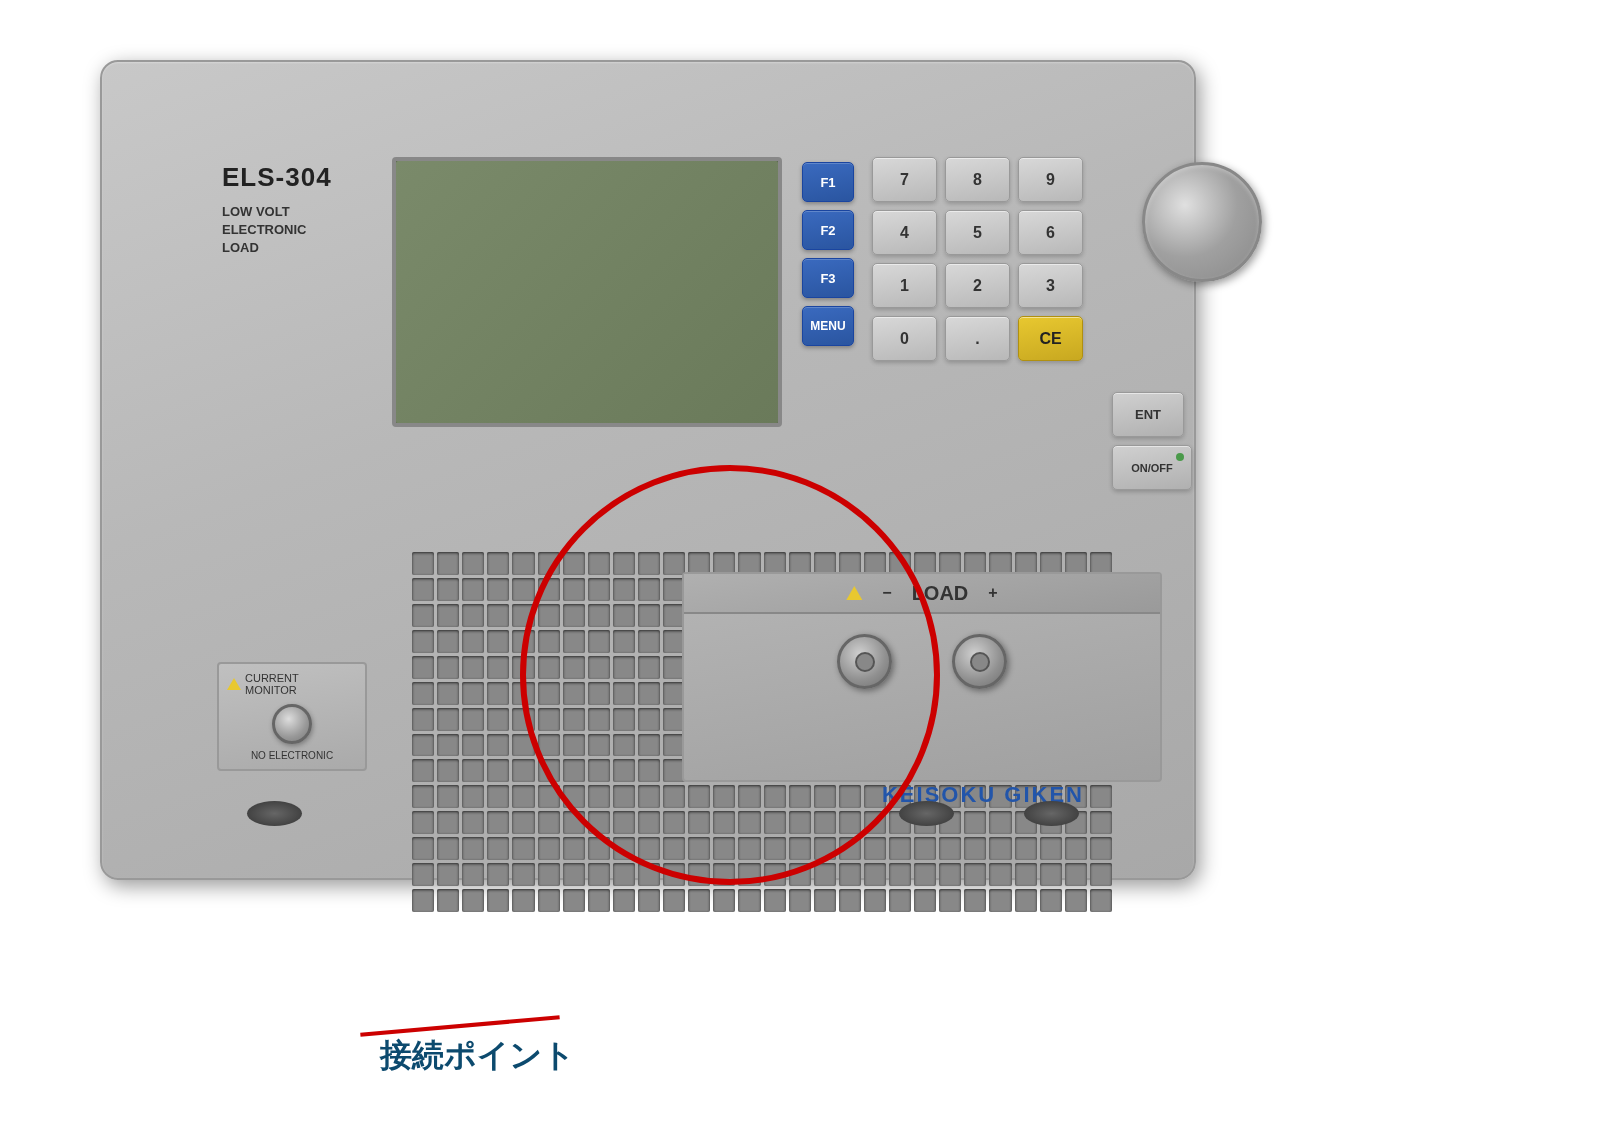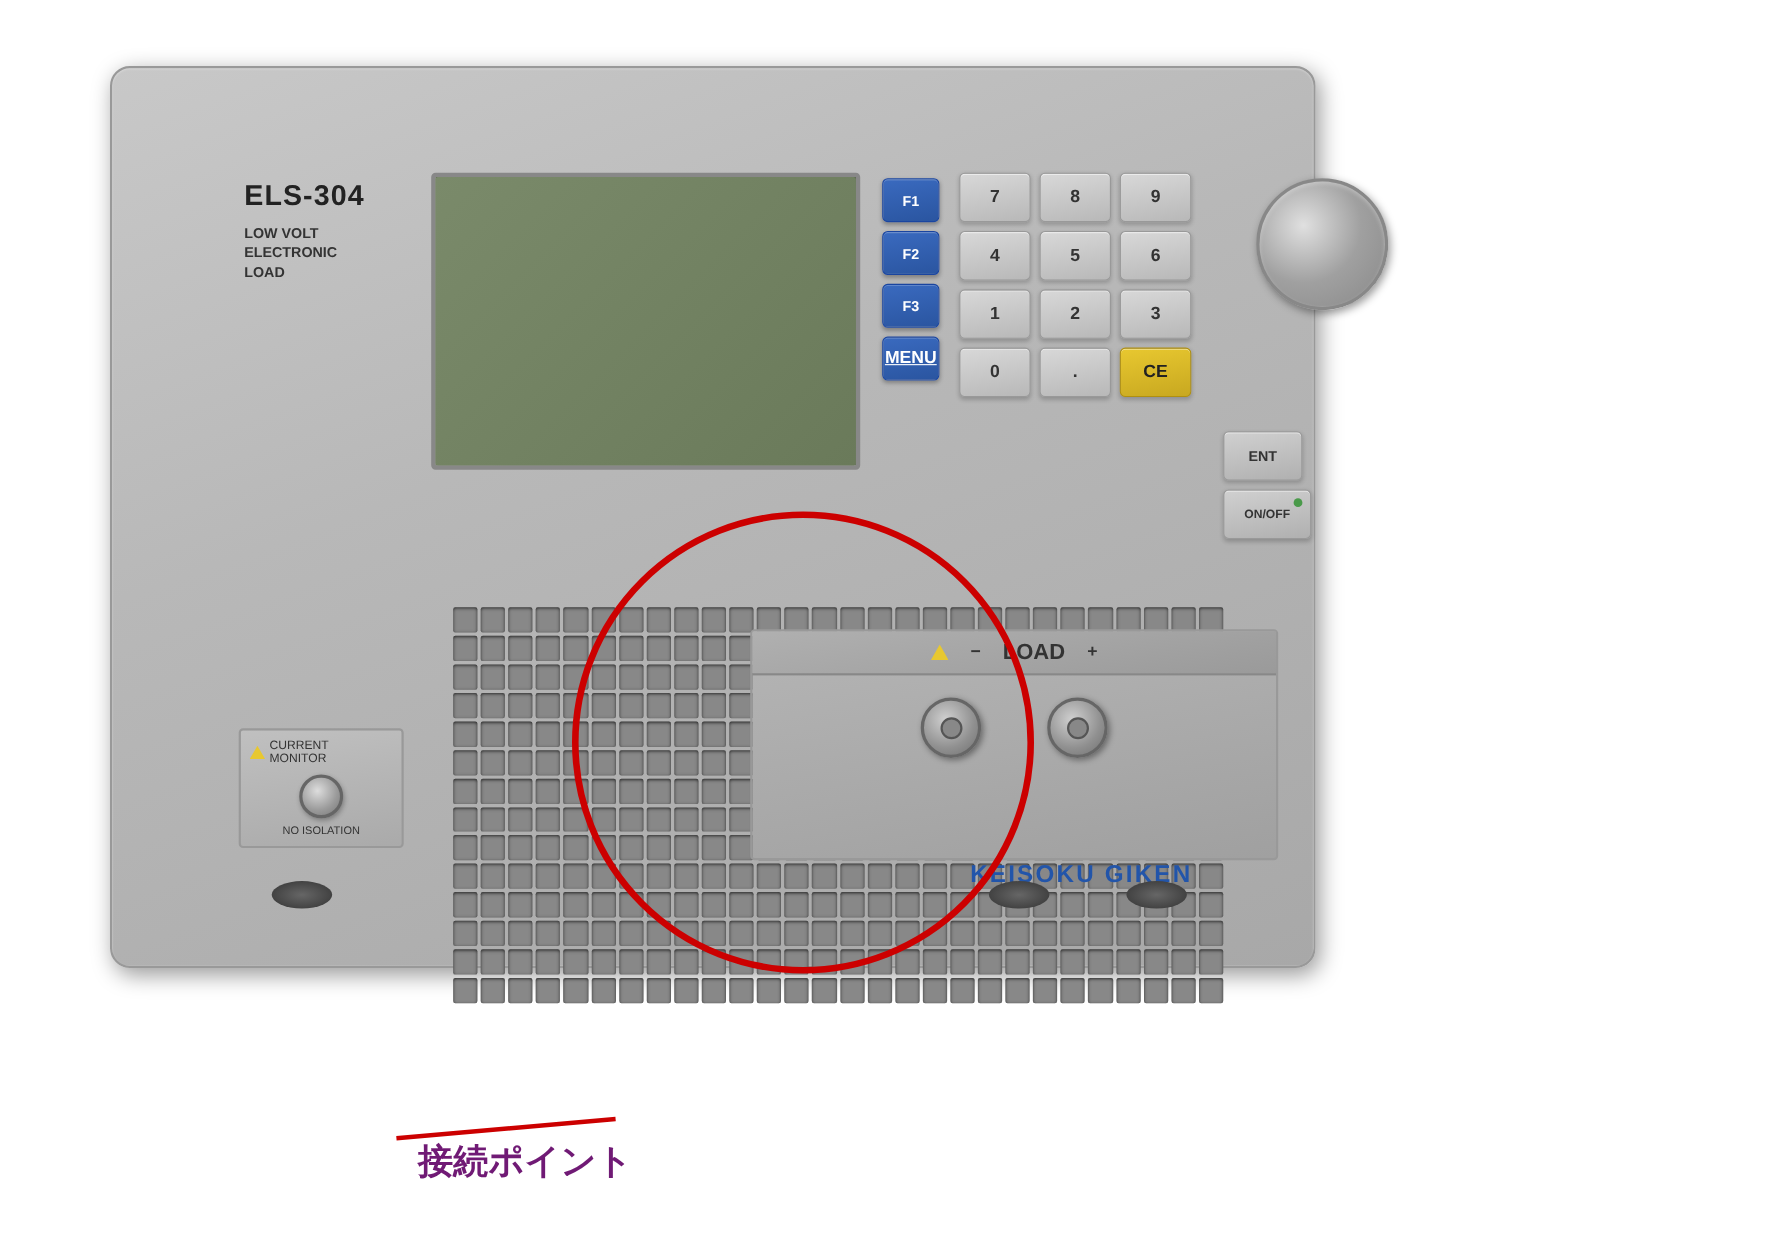--- a/index.html
+++ b/index.html
@@ -187,23 +187,22 @@
     .key-yellow {
       background: linear-gradient(170deg, #e8c830, #c8a820);
       border: 1px solid #b09010;
       color: #222;
     }
 
     .key-menu {
       background: linear-gradient(170deg, #3a6abf, #2a55a0);
       border: 1px solid #1a45a0;
       color: white;
-      font-size: 16px;
+      font-size: 12px;
       font-weight: bold;
-      text-decoration: underline;
     }
 
     .key-ent {
       background: linear-gradient(170deg, #d0d0d0, #b0b0b0);
       border: 1px solid #999;
       color: #333;
     }
 
     .key-onoff {
       background: linear-gradient(170deg, #d0d0d0, #b0b0b0);
@@ -416,21 +415,21 @@
 
 
 
     <div class="current-monitor-area">
       <div class="current-monitor-box">
         <div class="trig-label">
           <span class="warning-triangle"></span>
           <span style="font-size:11px;">CURRENT<br>MONITOR</span>
         </div>
         <div class="bnc-connector"></div>
-        <div class="no-isolation-label">NO ISOLATION</div>
+        <div class="no-isolation-label">NO ELECTRONIC</div>
       </div>
     </div>
 
     <div class="display-area">
       <div class="display-inner"></div>
     </div>
 
     <div class="f-buttons">
       <div class="f-button">F1</div>
       <div class="f-button">F2</div>
@@ -886,17 +885,17 @@
 
     <div class="foot-left"></div>
     <div class="foot-right"></div>
     <div class="foot-right2"></div>
 
   </div>
 
   <div class="red-circle"></div>
 
   <div class="annotation">
-    <span style="font-size:32px; color:#701a75; font-weight:bold;">接続ポイント</span>
+    <span style="font-size:32px; color:#0c4a6e; font-weight:bold;">接続ポイント</span>
     <div style="position:absolute; top:-10px; left:-20px; width:200px; height:4px; background:#cc0000; transform:rotate(-5deg);"></div>
   </div>
 
 </div>
 
 </body></html>

